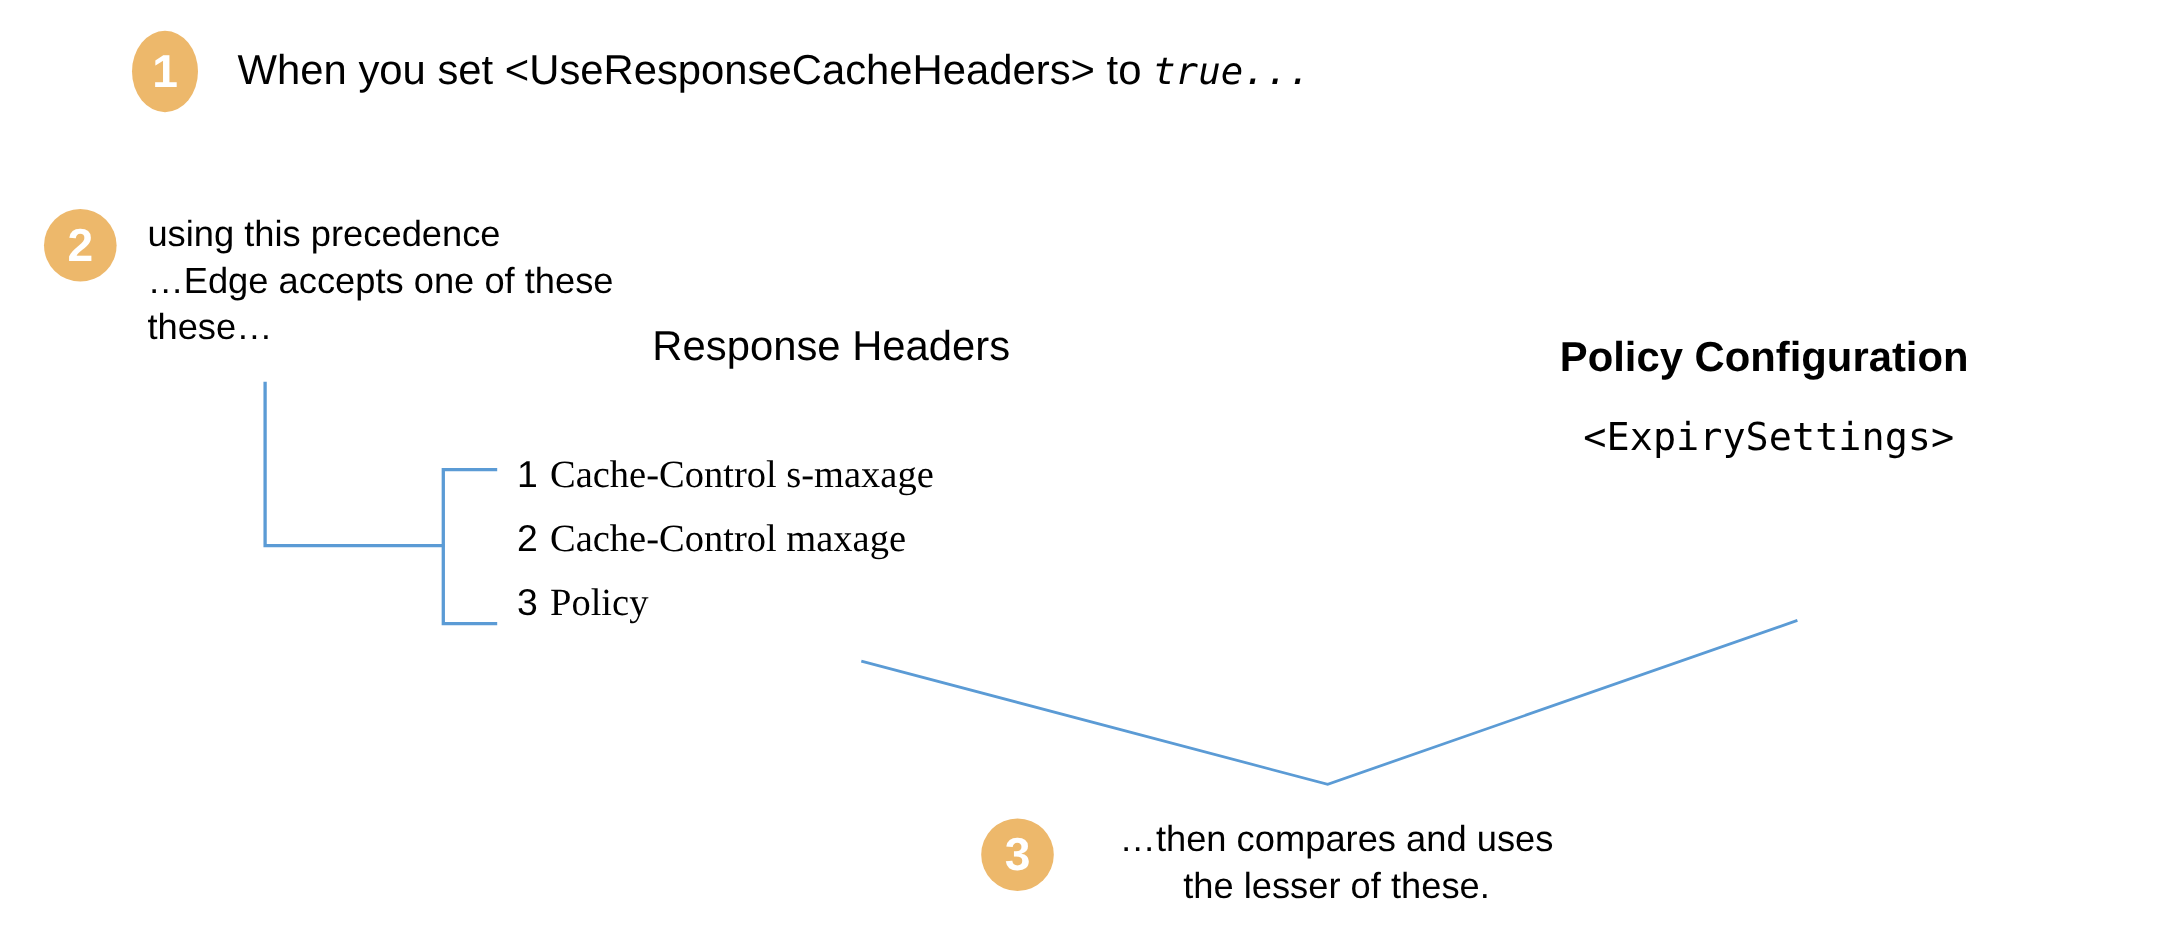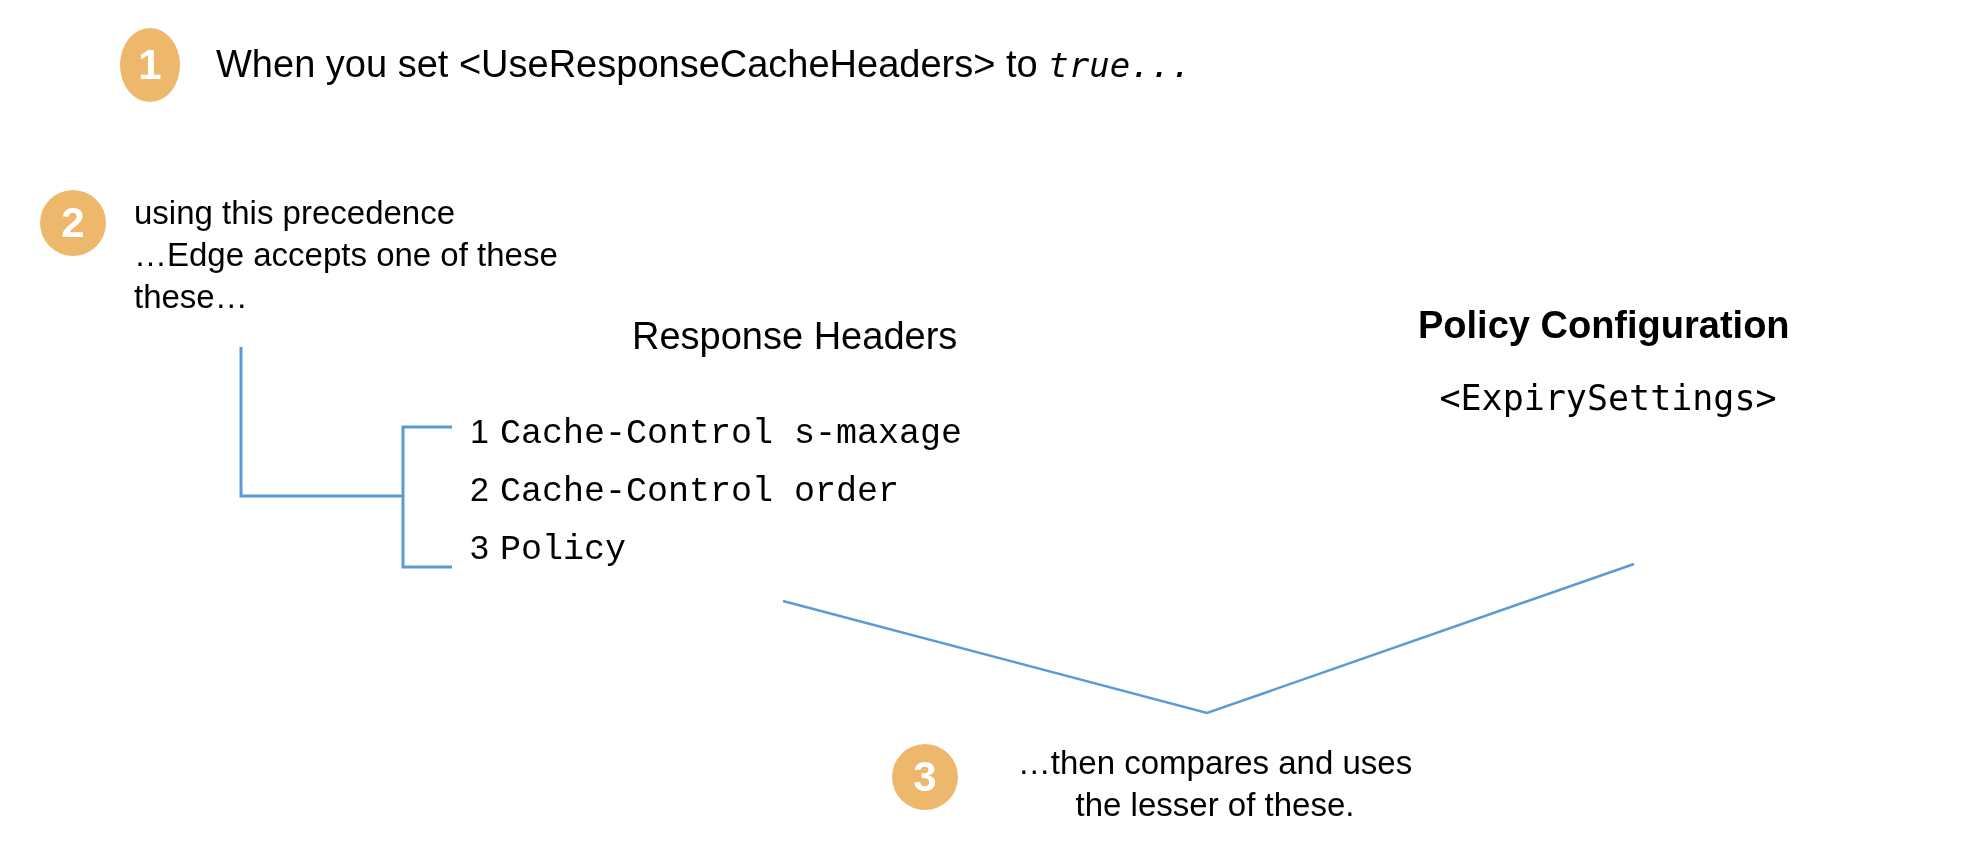--- a/index.html
+++ b/index.html
@@ -93,22 +93,21 @@
 
   
   .col-heading {
     position: absolute;
     font-size: 38px;
     white-space: nowrap;
     line-height: 1.2;
   }
   #heading-response {
     left: 593px;
-    top: 314px;
-    margin-left: 39px;
+    top: 293px;
   }
   #heading-policy {
     left: 1418px;
     top: 303px;
     font-weight: bold;
   }
 
   
   #precedence-list {
     position: absolute;
@@ -124,21 +123,21 @@
     height: 58px;
     white-space: nowrap;
   }
   #precedence-list .num {
     font-family: "Liberation Sans", sans-serif;
     font-size: 34px;
     width: 30px;
     display: inline-block;
   }
   #precedence-list .val {
-    font-family: Liberation Mono, monospace;
+    font-family: Liberation Serif, serif;
     font-size: 35px;
   }
 
   
   #policy-element {
     position: absolute;
     left: 1418px;
     top: 376px;
     width: 380px;
     text-align: center;
@@ -195,21 +194,21 @@
 
   <div class="col-heading" id="heading-response">Response Headers</div>
 
   <ul id="precedence-list">
     <li>
       <span class="num">1</span>
       <span class="val">Cache-Control s-maxage</span>
     </li>
     <li>
       <span class="num">2</span>
-      <span class="val">Cache-Control order</span>
+      <span class="val">Cache-Control maxage</span>
     </li>
     <li>
       <span class="num">3</span>
       <span class="val">Policy</span>
     </li>
   </ul>
 
   <div class="col-heading" id="heading-policy">Policy Configuration</div>
 
   <div id="policy-element">

